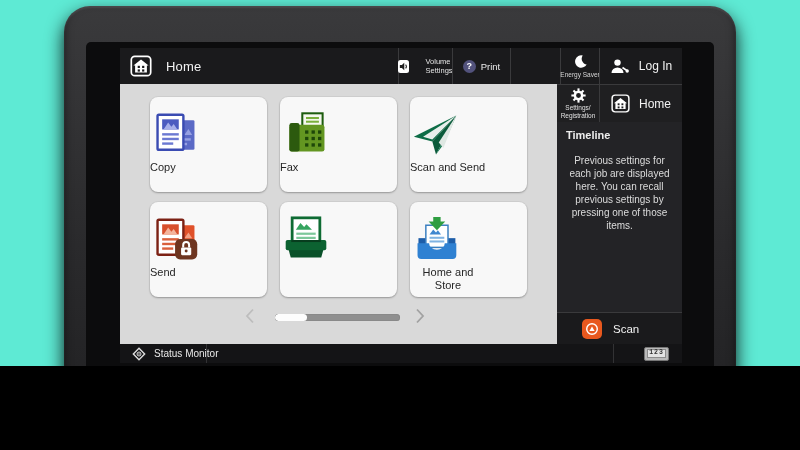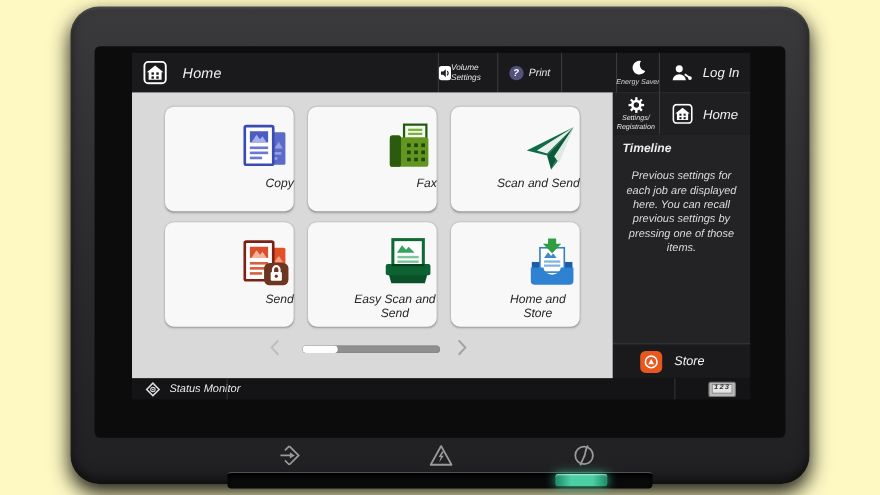--- a/index.html
+++ b/index.html
@@ -1,18 +1,18 @@
 <!DOCTYPE html>
 <html><head>
 <meta charset="utf-8">
 <style>
   * { margin:0; padding:0; box-sizing:border-box; }
   html,body { background:#000; }
-  .stage { position:relative; width:800px; height:450px; background:#fef9c3; overflow:hidden;
-           font-family:"Liberation Sans", sans-serif;font-style:italic; }
+  .stage { position:relative; width:800px; height:366px; background:#5eead4; overflow:hidden;
+           font-family:"Liberation Sans", sans-serif; }
 
   
   .device { position:absolute; left:64px; top:6px; width:672px; height:434px;
             border-radius:26px;
             background:linear-gradient(180deg,#3a3a3c 0%,#2a2a2c 55%,#202022 100%);
             box-shadow:inset 0 2px 2px rgba(255,255,255,.10), inset 0 -5px 10px rgba(0,0,0,.55), 0 8px 18px rgba(0,0,0,.9); }
   .glass { position:absolute; left:86px; top:42px; width:628px; height:356px;
            background:#0c0c0d; border-radius:5px; }
   .hw-btn { position:absolute; top:401px; width:26px; height:26px; display:flex;
             align-items:center; justify-content:center; }
@@ -54,21 +54,21 @@
   .timeline-desc { margin-top:13px; font-size:10px; color:#dcdcdc; line-height:1.3;text-align:center; }
   .stop-section { position:absolute; left:437px; top:264px; width:125px; height:32px; background:#1a1a1c;
                   border-top:1px solid #3a3a3c; display:flex; align-items:center; gap:11px; padding-left:25px; cursor:pointer; }
   .stop-icon { width:20px; height:20px; border-radius:5px; display:flex; align-items:center; justify-content:center; }
   .stop-label { font-size:11.5px; color:#f2f2f2; }
 
   
   .main { position:absolute; left:0; top:36px; width:437px; height:260px; background:#d9d9d9; }
   .tile { position:absolute; width:117px; height:95px; background:#f8f8f8; border-radius:8px;
           box-shadow:0 1px 2px rgba(0,0,0,.28), 0 0 0 1px rgba(0,0,0,.04); cursor:pointer;
-          display:flex; flex-direction:column; align-items:flex-end; }
+          display:flex; flex-direction:column; align-items:flex-start; }
   .tile-icon { height:62px; display:flex; align-items:flex-end; justify-content:center; padding-top:9px; }
   .tile-label { max-width:76px; text-align:center; font-size:11px; color:#262626; line-height:1.18; margin-top:2px; }
   .r1 { top:13px; } .r2 { top:118px; }
   .c1 { left:30px; } .c2 { left:160px; } .c3 { left:290px; }
 
   .chev { position:absolute; top:223px; width:16px; height:18px; display:flex; align-items:center; justify-content:center; cursor:pointer; }
   .scrollbar { position:absolute; left:155px; top:230px; width:125px; height:7px; border-radius:3.5px;
                background:#8f8f8f; overflow:hidden; cursor:pointer; box-shadow:inset 0 0 1px rgba(0,0,0,.4); }
   .scroll-thumb { position:absolute; left:0; top:0; width:32px; height:7px; background:#fdfdfd; border-radius:3.5px; }
 
@@ -101,21 +101,21 @@
           <path d="M11 4.6 L18.6 10.6 H16.9 V17.4 H5.1 V10.6 H3.4 Z" fill="#fff"></path>
           <rect x="7.7" y="10.8" width="2.2" height="2.2" fill="#1a1a1c"></rect>
           <rect x="12.1" y="10.8" width="2.2" height="2.2" fill="#1a1a1c"></rect>
           <rect x="7.7" y="14.4" width="2.2" height="2.2" fill="#1a1a1c"></rect>
           <rect x="12.1" y="14.4" width="2.2" height="2.2" fill="#1a1a1c"></rect>
         </svg>
         <span class="hdr-title">Home</span>
       </div>
 
       <div class="vdiv" style="left:278px"></div>
-      <div class="hdr-item" style="left:279px; width:53px; gap:0">
+      <div class="hdr-item" style="left:279px; width:53px; gap:16px">
         <span class="vol-box">
           <svg width="11" height="11" viewBox="0 0 13 13">
             <polygon points="2.2,4.7 4.6,4.7 7.4,2.2 7.4,10.8 4.6,8.3 2.2,8.3" fill="#222"></polygon>
             <path d="M9 4.2 a3.6 3.6 0 0 1 0 4.6" fill="none" stroke="#222" stroke-width="1.2"></path>
           </svg>
         </span>
         <span class="hdr-sm-label">Volume Settings</span>
       </div>
 
       <div class="vdiv" style="left:332px"></div>
@@ -182,21 +182,21 @@
       <div class="timeline-desc">Previous settings for each job are displayed here. You can recall previous settings by pressing one of those items.</div>
     </div>
 
     <div class="stop-section">
       <span class="stop-icon" style="background:#e8581e">
         <svg width="16" height="16" viewBox="0 0 20 20">
           <circle cx="10" cy="10" r="6.6" fill="none" stroke="#fff" stroke-width="1.8"></circle>
           <polygon points="10,6.8 13.3,12.6 6.7,12.6" fill="#fff"></polygon>
         </svg>
       </span>
-      <span class="stop-label">Store</span>
+      <span class="stop-label">Scan</span>
     </div>
 
     <div class="main">
 
       <div class="tile r1 c1">
         <div class="tile-icon">
           <svg width="52" height="48" viewBox="0 0 56 52">
             <rect x="24" y="10" width="24" height="32" rx="1.5" fill="#5b6ac6"></rect>
             <polygon points="37,26 41.5,19.5 45.5,26" fill="#96a0e2"></polygon>
             <rect x="30" y="29.5" width="14" height="2.6" fill="#96a0e2"></rect>
@@ -275,21 +275,20 @@
           <svg width="52" height="48" viewBox="0 0 56 52">
             <path d="M9 36 h38 l-2.5 9 h-33 z" fill="#0a5129"></path>
             <rect x="13" y="2" width="30" height="27" fill="#fff" stroke="#0e6b33" stroke-width="3"></rect>
             <polygon points="17,15 22,7.5 26,12 28.5,9 34.5,15" fill="#35a45f"></polygon>
             <rect x="17.5" y="18" width="21" height="2.4" fill="#7cc79a"></rect>
             <rect x="17.5" y="22.5" width="21" height="2.4" fill="#7cc79a"></rect>
             <rect x="6" y="26" width="44" height="11" rx="2" fill="#0c6231"></rect>
             <rect x="12" y="26" width="32" height="2.2" fill="#073d1e"></rect>
           </svg>
         </div>
-        <div class="tile-label">Easy Scan and Send</div>
       </div>
 
       <div class="tile r2 c3">
         <div class="tile-icon">
           <svg width="52" height="48" viewBox="0 0 56 52">
             <rect x="9" y="24" width="40" height="10" fill="#1d5da8"></rect>
             <rect x="17" y="10" width="24" height="24" fill="#fff" stroke="#3a7fc0" stroke-width="1.6"></rect>
             <polygon points="21,20 25,14.5 28,18 30,15.5 33.5,20" fill="#3f87cf"></polygon>
             <rect x="21" y="22.5" width="16" height="2.2" fill="#7fb3e2"></rect>
             <rect x="21" y="26.5" width="16" height="2.2" fill="#7fb3e2"></rect>

